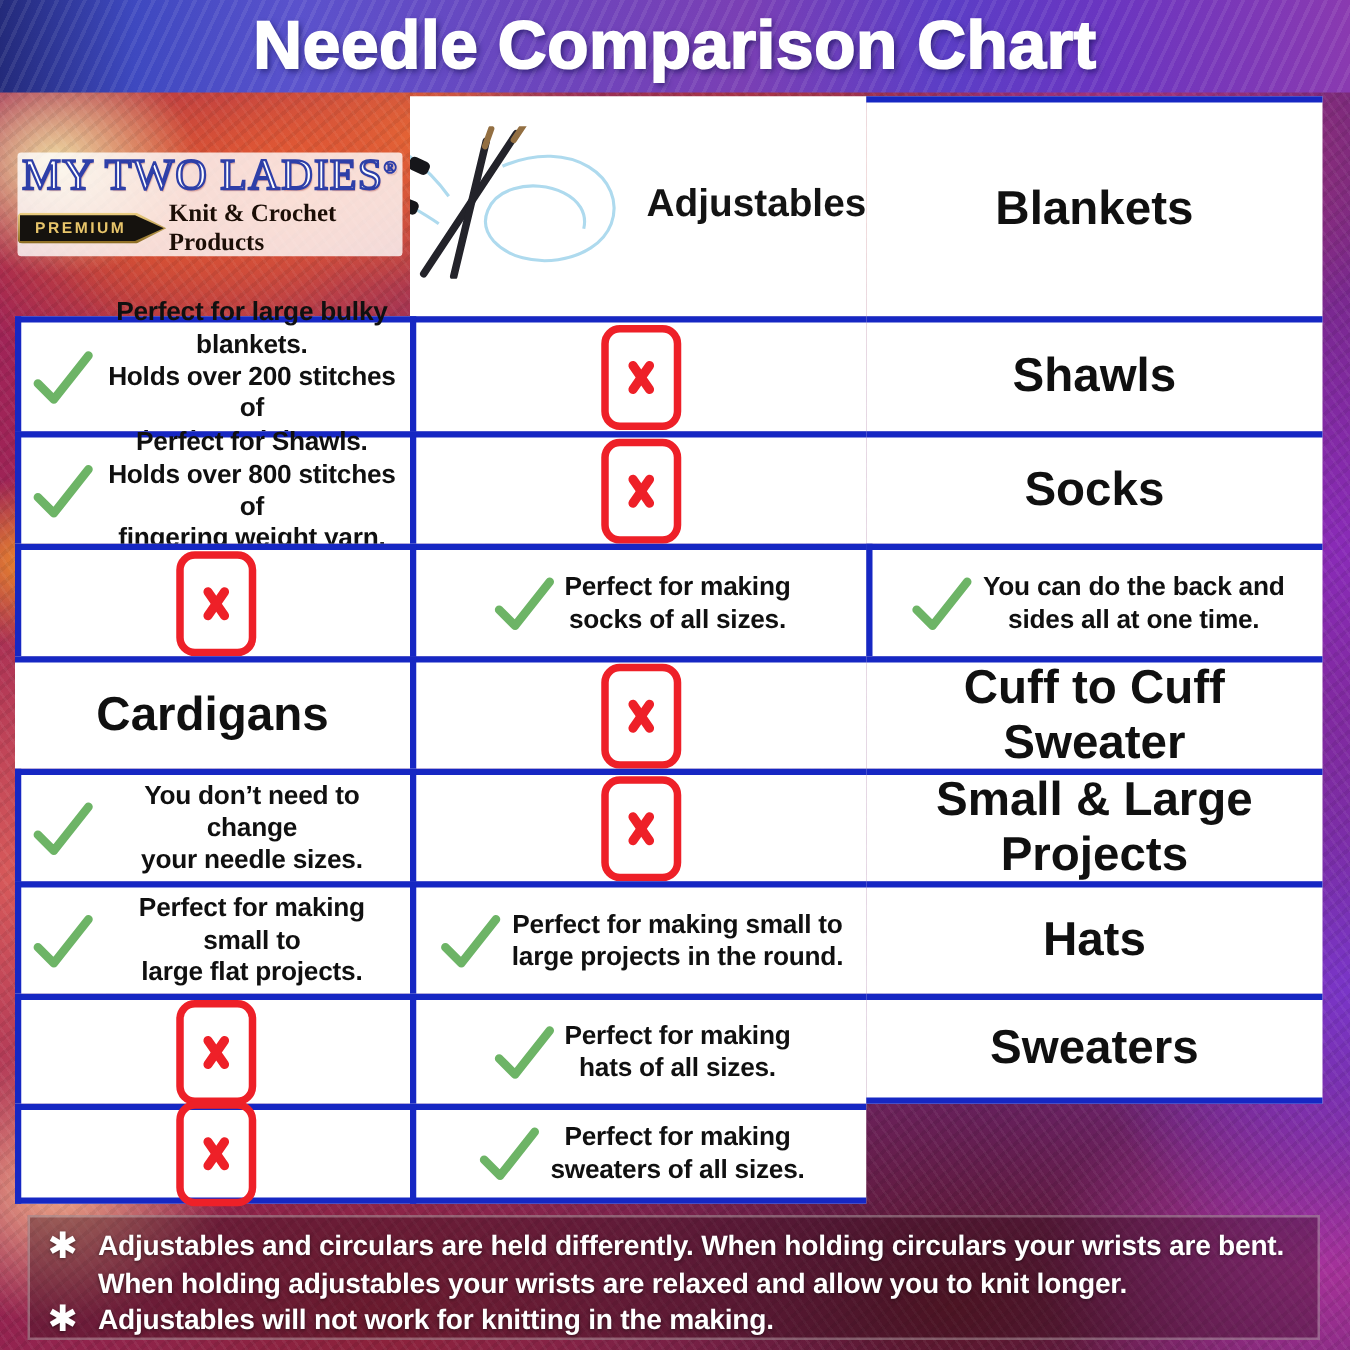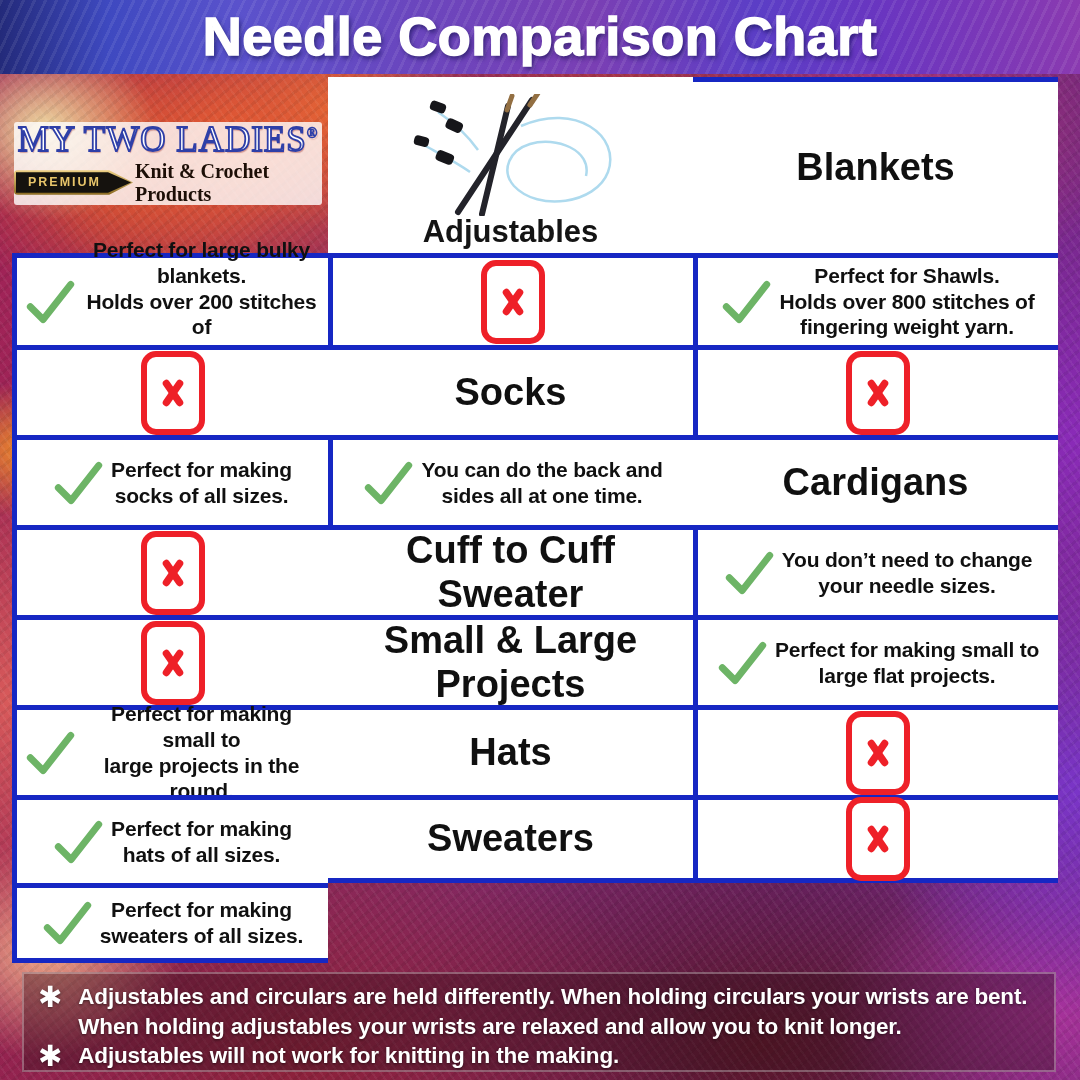--- a/index.html
+++ b/index.html
@@ -44,21 +44,21 @@
 
   
   .grid{position:absolute;left:12px;top:77px;
     display:grid;grid-template-columns:316px 365px 365px;
     grid-template-rows:176px 92px 90px 90px 90px 90px 90px 88px 80px;}
   .cell{box-sizing:border-box;background:#fff;}
   .row-top{border-top:5px solid var(--blue);}
   .row-bottom{border-bottom:5px solid var(--blue);}
   .sep-left{border-left:5px solid var(--blue);}
   .h-blank{background:transparent;position:relative;}
-  .h-cell{display:flex;flex-direction:column;align-items:center;justify-content:flex-end;
+  .h-cell{display:flex;align-items:center;justify-content:flex-end;
     padding-bottom:6px;overflow:hidden;}
   .col-title{font-size:31px;font-weight:700;color:#141414;line-height:1;}
   .h-cell svg{flex:0 0 auto;}
 
   .label-cell{display:flex;align-items:center;justify-content:center;text-align:center;
     font-size:38px;font-weight:700;color:#101010;line-height:1.15;white-space:pre-line;}
   .body-cell{display:flex;align-items:center;justify-content:center;gap:8px;
     padding:7px 8px;text-align:center;}
   .cell-text{font-size:21px;font-weight:700;color:#101010;line-height:1.22;
     letter-spacing:-.2px;white-space:pre-line;}
@@ -157,20 +157,21 @@
     </div>
     <div class="cell body-cell row-top sep-left">
       <span class="cross">
           <svg viewBox="0 0 44 60">
             <line x1="13" y1="17" x2="31" y2="43"></line>
             <line x1="31" y1="17" x2="13" y2="43"></line>
           </svg>
         </span>
     </div>
 
+    <div class="cell label-cell row-top">Shawls</div>
     <div class="cell body-cell row-top sep-left">
       <span class="check">
           <svg viewBox="0 0 94 82">
             <path d="M10 50 L34 74 L86 8"></path>
           </svg>
         </span>
       <span class="cell-text">Perfect for Shawls.
 Holds over 800 stitches of
 fingering weight yarn.</span>
     </div>

